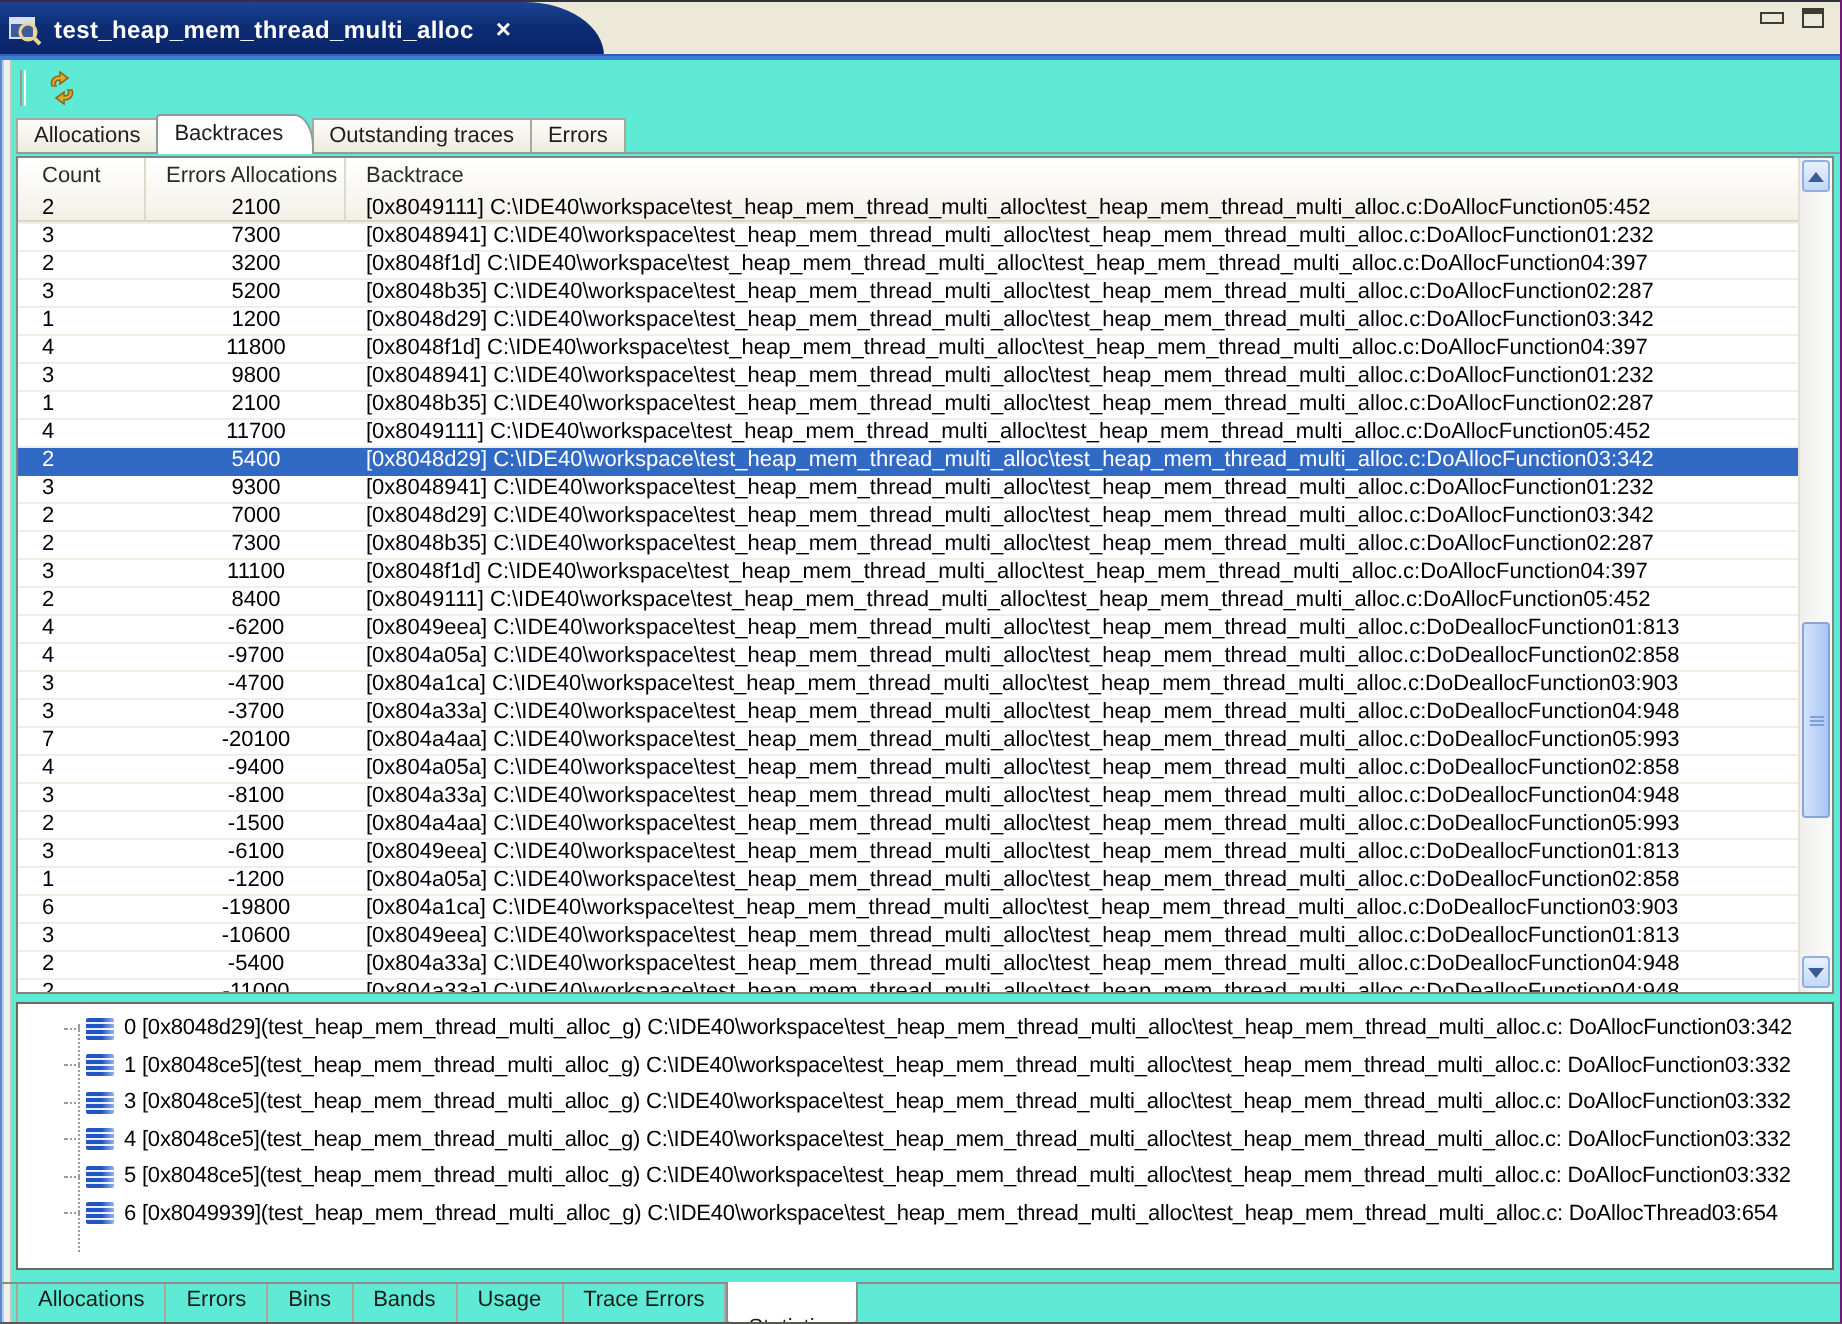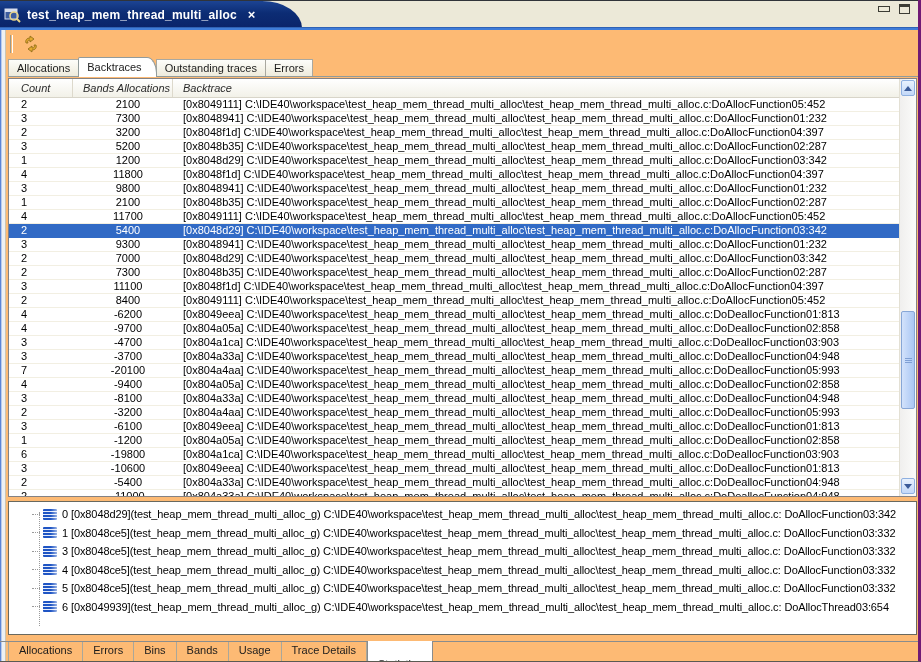--- a/index.html
+++ b/index.html
@@ -1,21 +1,21 @@
 <!DOCTYPE html>
 <html><head>
 <meta charset="utf-8">
 <style>
   html,body{margin:0;padding:0;background:#fff;}
   *{box-sizing:border-box;}
   .win{
     position:relative;width:921px;height:662px;overflow:hidden;
-    background:#fdba74;
+    background:#5eead4;
     font-family:"Liberation Sans","DejaVu Sans",sans-serif;
-    border-right:3px solid #701a75;border-bottom:1px solid #5a5a52;
+    border-right:1px solid #701a75;border-bottom:1px solid #5a5a52;
   }
   
   .viewbar{position:absolute;top:0;left:0;right:0;height:27px;background:#ece9d8;border-top:1px solid #30343a;}
   .viewtab{
     position:absolute;left:0;top:0;height:27px;display:flex;align-items:center;
     padding:0 2px 0 4px;gap:6px;
     background:linear-gradient(to bottom,#1c4493 0%,#0c2c74 45%,#0a246a 100%);
   }
   .viewtab-curve{
     position:absolute;top:0;height:27px;width:40px;
@@ -45,22 +45,22 @@
     border:1px solid #a9a8a0;border-bottom:none;margin-right:-1px;position:relative;
   }
   .ttab.active{
     height:20px;margin-bottom:-1px;padding-top:3px;background:#ffffff;
     border-color:#919b9c;z-index:3;
     border-top-left-radius:2px;border-top-right-radius:10px 16px;
     padding-right:14px;
   }
   
   .tablebox{position:absolute;top:78px;left:8px;width:909px;height:419px;background:#ffffff;border:1px solid #848284;overflow:hidden;}
-  .thead{position:absolute;top:0;left:0;right:17px;height:19px;display:grid;grid-template-columns:64px 100px 1fr;
-    background:linear-gradient(to bottom,#ffffff,#f2f1e8);border-bottom:1px solid #d8d5c9;font-style:italic;}
+  .thead{position:absolute;top:0;left:0;right:17px;height:32px;display:grid;grid-template-columns:64px 100px 1fr;
+    background:linear-gradient(to bottom,#ffffff,#f2f1e8);border-bottom:1px solid #d8d5c9;}
   .hcell{font-size:11px;color:#2a2a2a;line-height:18px;white-space:nowrap;overflow:hidden;border-right:1px solid #ddd9cc;padding-left:12px;}
   .hcell:nth-child(2){padding-left:10px;}
   .hcell:nth-child(3){padding-left:10px;border-right:none;}
   .tbody{position:absolute;top:19px;left:0;right:17px;bottom:0;overflow:hidden;}
   .trow{display:grid;grid-template-columns:64px 100px 1fr;height:14px;line-height:13px;border-bottom:1px solid #f2efe2;font-size:11px;color:#000;}
   .trow span{white-space:nowrap;overflow:hidden;}
   .trow .c1{padding-left:12px;}
   .trow .c2{padding-left:10px;text-align:center;}
   .trow .c3{padding-left:10px;}
   .trow.selected{background:#316ac5;color:#ffffff;border-bottom-color:#316ac5;}
@@ -142,21 +142,21 @@
   <div class="tabs-top" id="topTabs">
       <div class="ttab">Allocations</div>
       <div class="ttab active">Backtraces</div>
       <div class="ttab">Outstanding traces</div>
       <div class="ttab">Errors</div>
     </div>
 
   <div class="tablebox">
     <div class="thead" id="thead">
         <div class="hcell">Count</div>
-        <div class="hcell">Bands Allocations</div>
+        <div class="hcell">Errors Allocations</div>
         <div class="hcell">Backtrace</div>
       </div>
     <div class="tbody" id="tbody">
         <div class="trow">
           <span class="c1">2</span>
           <span class="c2">2100</span>
           <span class="c3">[0x8049111] C:\IDE40\workspace\test_heap_mem_thread_multi_alloc\test_heap_mem_thread_multi_alloc.c:DoAllocFunction05:452</span>
         </div>
         <div class="trow">
           <span class="c1">3</span>
@@ -258,21 +258,21 @@
           <span class="c2">-9400</span>
           <span class="c3">[0x804a05a] C:\IDE40\workspace\test_heap_mem_thread_multi_alloc\test_heap_mem_thread_multi_alloc.c:DoDeallocFunction02:858</span>
         </div>
         <div class="trow">
           <span class="c1">3</span>
           <span class="c2">-8100</span>
           <span class="c3">[0x804a33a] C:\IDE40\workspace\test_heap_mem_thread_multi_alloc\test_heap_mem_thread_multi_alloc.c:DoDeallocFunction04:948</span>
         </div>
         <div class="trow">
           <span class="c1">2</span>
-          <span class="c2">-3200</span>
+          <span class="c2">-1500</span>
           <span class="c3">[0x804a4aa] C:\IDE40\workspace\test_heap_mem_thread_multi_alloc\test_heap_mem_thread_multi_alloc.c:DoDeallocFunction05:993</span>
         </div>
         <div class="trow">
           <span class="c1">3</span>
           <span class="c2">-6100</span>
           <span class="c3">[0x8049eea] C:\IDE40\workspace\test_heap_mem_thread_multi_alloc\test_heap_mem_thread_multi_alloc.c:DoDeallocFunction01:813</span>
         </div>
         <div class="trow">
           <span class="c1">1</span>
           <span class="c2">-1200</span>
@@ -347,17 +347,17 @@
         </div>
       </div>
   </div>
 
   <div class="tabs-bottom" id="bottomTabs">
       <div class="btab">Allocations</div>
       <div class="btab">Errors</div>
       <div class="btab">Bins</div>
       <div class="btab">Bands</div>
       <div class="btab">Usage</div>
-      <div class="btab">Trace Details</div>
+      <div class="btab">Trace Errors</div>
       <div class="btab active">Statistics</div>
     </div>
 
 </div>
 
 </body></html>

